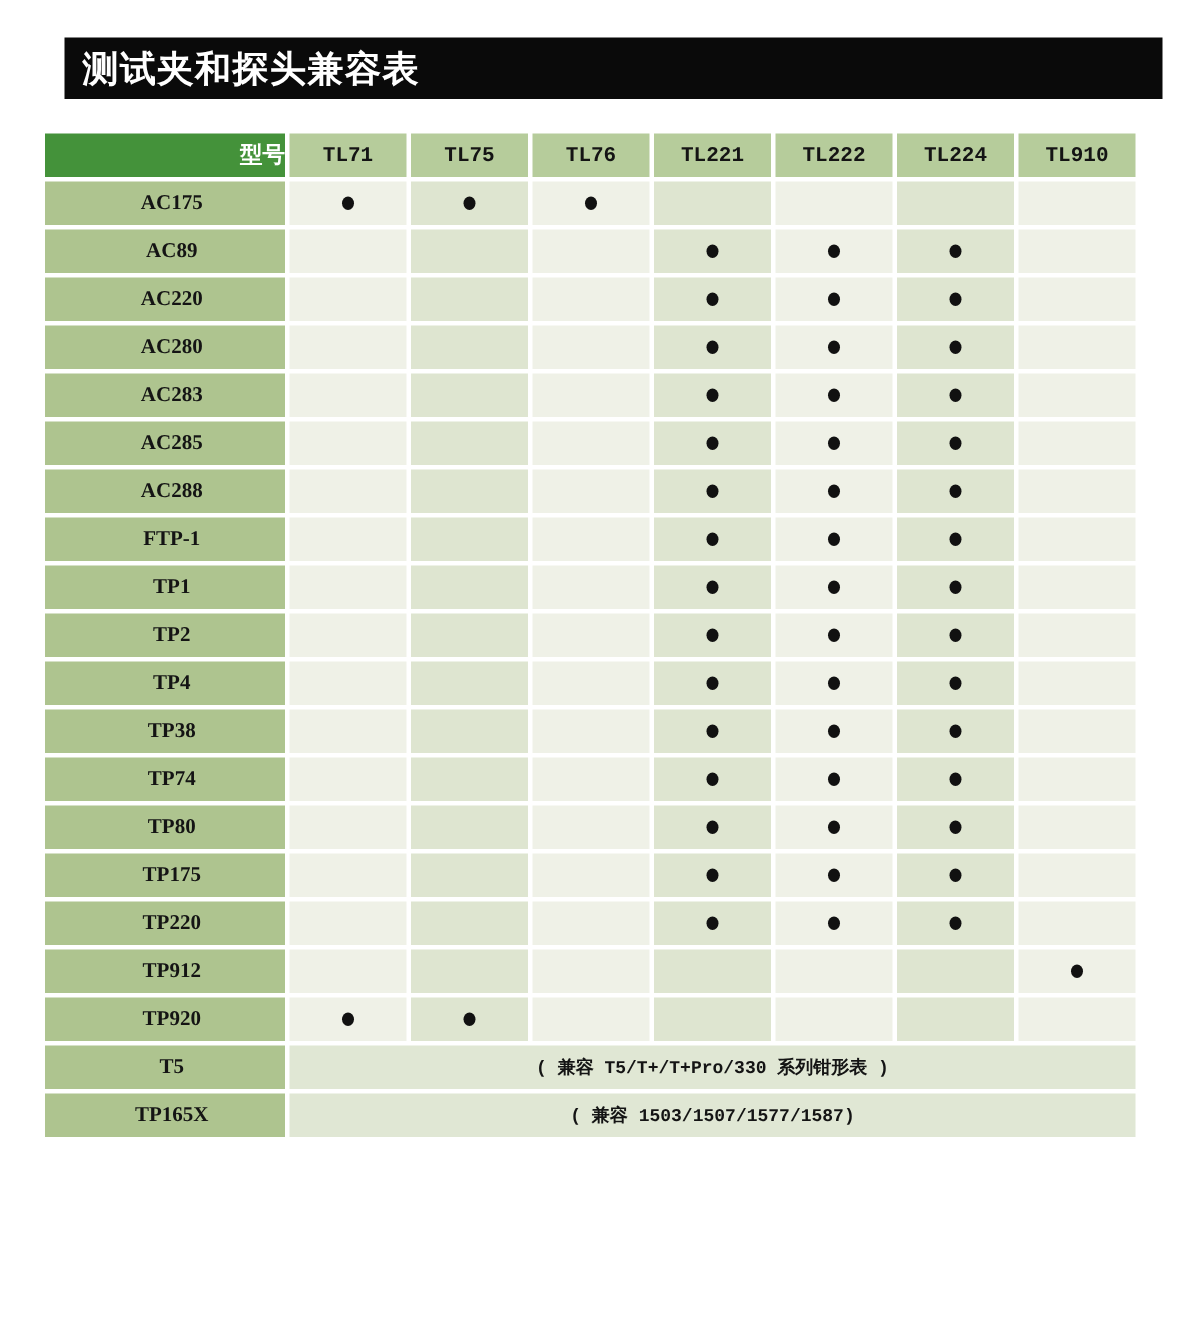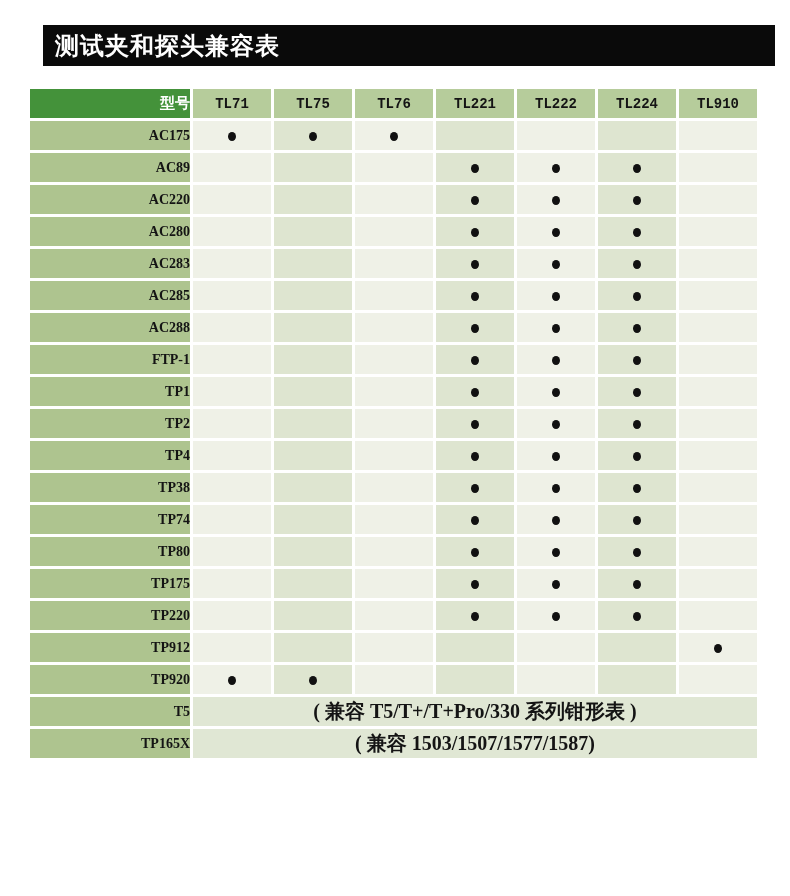--- a/index.html
+++ b/index.html
@@ -31,25 +31,25 @@
   col.c-model { width: 160px; }
   col.c-data  { width: 78px; }
 
   th.model-header {
     background: #44923a; color: #ffffff;
     text-align: right; padding-left: 10px; font-size: 15px;
   }
   th.col-header { background: #b6cc9b; font-family: Liberation Mono, monospace; }
 
   td.row-label {
-    background: #aec48f; text-align: right; padding-left: 9px;
+    background: #aec48f; text-align: center; padding-left: 9px;
   }
   td.cell-light { background: #eff1e7; }
   td.cell-dark  { background: #dee5d0; }
-  td.span-note  { background: #e0e7d4; font-size: 20px; }
+  td.span-note  { background: #e0e7d4; font-size: 12px; font-family: Liberation Mono, monospace; }
 
   .dot {
     display: inline-block; width: 8px; height: 9px;
     border-radius: 50%; background: #111111; vertical-align: middle;
   }
 </style>
 </head>
 <body>
 
 <div class="page">

